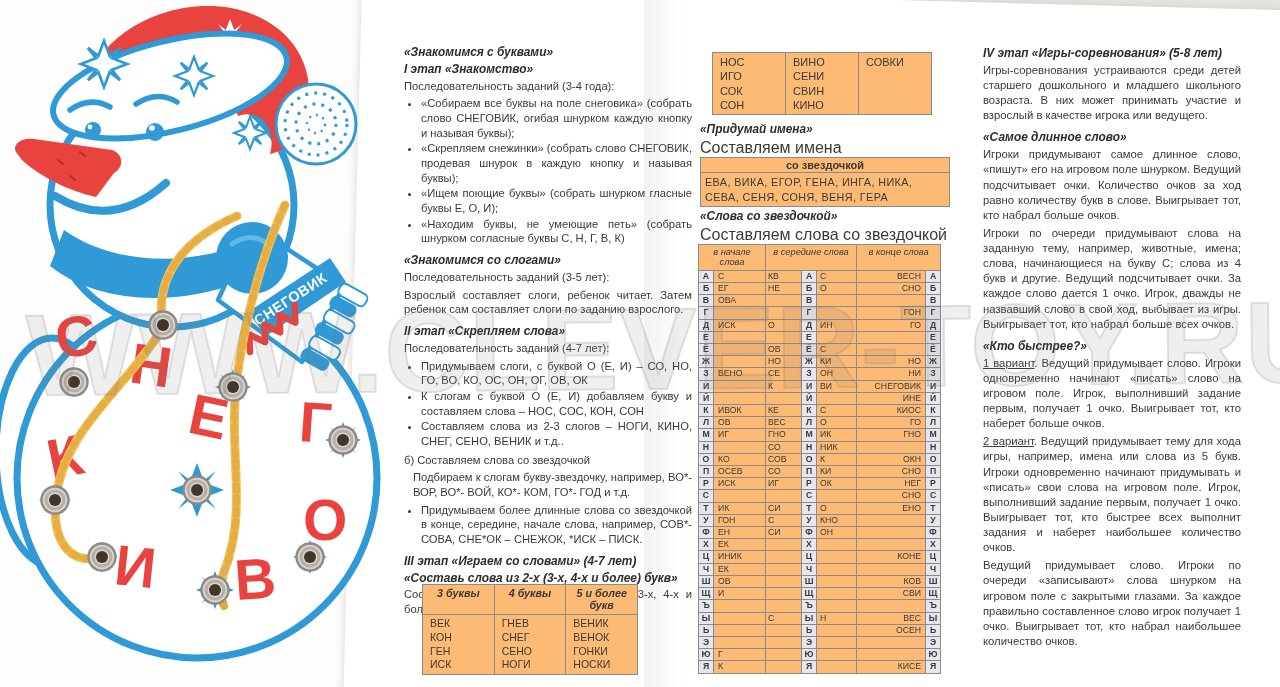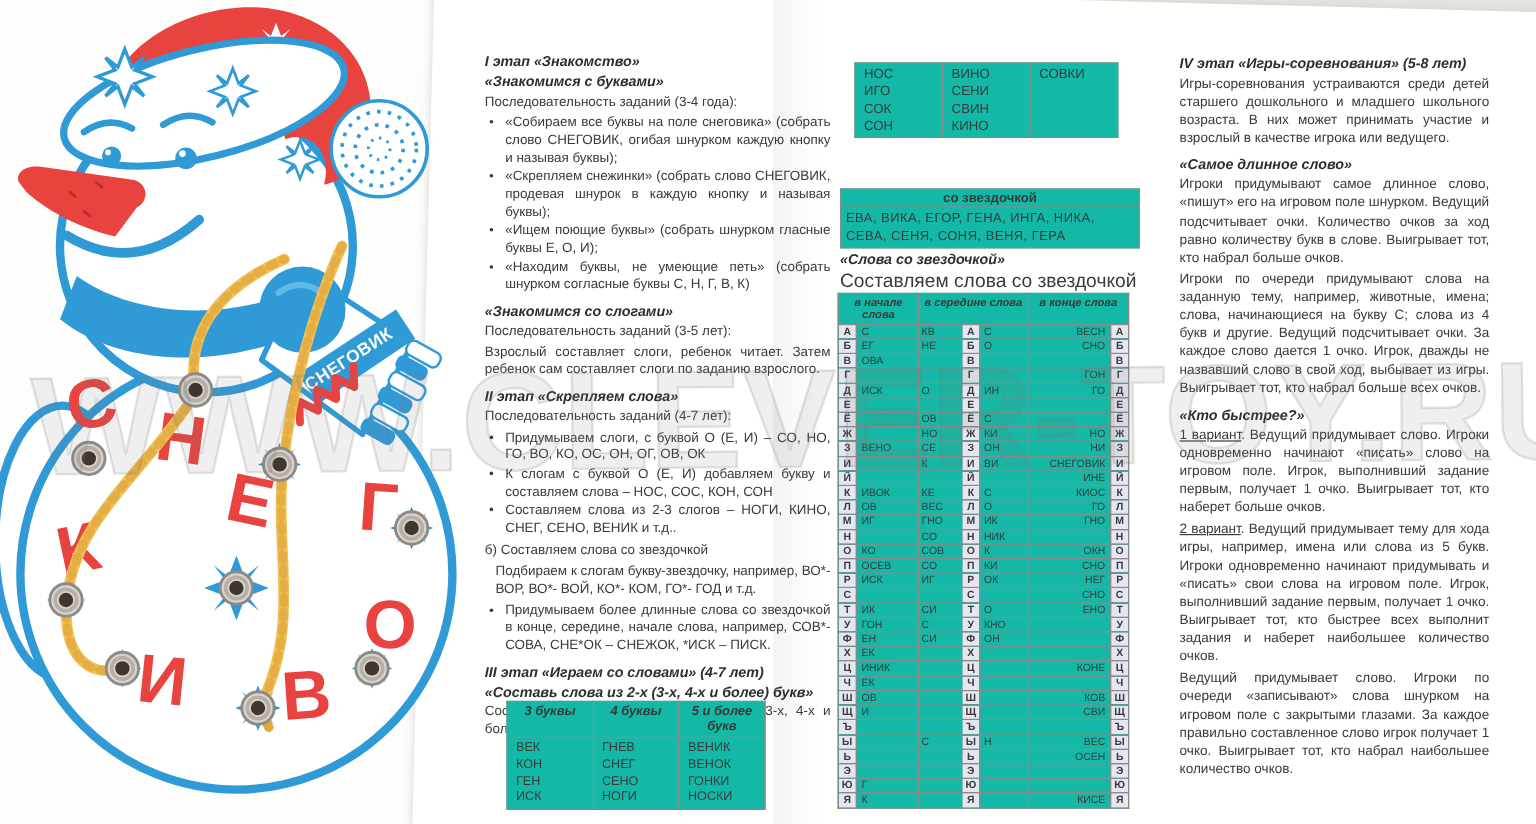--- a/index.html
+++ b/index.html
@@ -20,32 +20,32 @@
   .col-right{left:983px;top:46px;width:258px;font-size:11.3px;line-height:1.34;text-align:justify;}
   .hd{font-weight:bold;font-style:italic;font-size:11.9px;color:#2d2d2d;margin:7px 0 2px;line-height:1.25;}
   .hd.first{margin-top:0;}
   .hd.tight{margin-top:1px;}
   p{margin:0 0 3px;}
   ul{margin:1px 0 4px 2px;padding-left:15px;}
   li{margin:0 0 1px;}
   .indent{padding-left:9px;}
   .u{text-decoration:underline;}
   
-  table{border-collapse:collapse;position:absolute;z-index:5;background:#14b8a6;}
+  table{border-collapse:collapse;position:absolute;z-index:5;background:#fdba74;}
   td,th{border:1px solid #8a8a8a;vertical-align:top;}
   .mini-table{left:712px;top:52px;width:220px;font-size:11px;}
   .mini-table td{padding:2px 7px;line-height:1.3;width:33%;}
   .names-table{left:700px;top:157px;width:250px;font-size:10.8px;}
   .names-table th{font-weight:bold;text-align:center;padding:1px;font-size:11px;}
   .names-table td{padding:2px 4px;line-height:1.35;letter-spacing:.4px;}
   .letters-table{left:422px;top:584px;width:216px;font-size:10.5px;}
   .letters-table th{font-style:italic;font-weight:bold;text-align:center;padding:2px 4px;font-size:10.8px;line-height:1.15;}
   .letters-table td{padding:2px 7px;line-height:1.32;width:33%;}
   .star-table{left:698px;top:244px;width:242px;table-layout:fixed;font-size:8.7px;}
-  .star-table th{font-style:italic;font-weight:bold;font-size:9.3px;line-height:1.12;padding:2px 1px;text-align:center;}
+  .star-table th{font-style:italic;font-weight:normal;font-size:9.3px;line-height:1.12;padding:2px 1px;text-align:center;}
   .star-table td{padding:0 2px;line-height:11.2px;height:11.2px;overflow:hidden;white-space:nowrap;}
   .star-table td.lt{background:#e6e6f0;font-weight:bold;text-align:center;padding:0;}
   .star-table td.s{text-align:left;padding-left:4px;}
   .star-table td.ml{padding-right:3px;}
   .star-table td.mr{text-align:left;padding-left:3px;}
   .star-table td.e{text-align:right;padding-right:4px;}
   .c1{width:15px;} .c2{width:52px;} .c3{width:36px;} .c4{width:15px;} .c5{width:40px;} .c6{width:69px;} .c7{width:15px;}
   
   .snowman{position:absolute;left:0;top:0;z-index:10;pointer-events:none;}
   .watermark{position:absolute;left:26px;top:282px;width:1240px;z-index:40;pointer-events:none;
@@ -56,22 +56,22 @@
 </head>
 <body>
 <div class="stage">
 
 <div class="left-page"></div>
 <div class="top-wedge"></div>
 <div class="page"></div>
 <div class="fold"></div>
 
 <div class="col col-mid">
+  <div class="hd tight">«Знакомимся с буквами»</div>
   <div class="hd first">I этап «Знакомство»</div>
-  <div class="hd tight">«Знакомимся с буквами»</div>
   <p>Последовательность заданий (3-4 года):</p>
   <ul id="stage1-bullets">
         <li>«Собираем все буквы на поле снеговика» (собрать слово СНЕГОВИК, огибая шнурком каждую кнопку и называя буквы);</li>
         <li>«Скрепляем снежинки» (собрать слово СНЕГОВИК, продевая шнурок в каждую кнопку и называя буквы);</li>
         <li>«Ищем поющие буквы» (собрать шнурком гласные буквы Е, О, И);</li>
         <li>«Находим буквы, не умеющие петь» (собрать шнурком согласные буквы С, Н, Г, В, К)</li>
       </ul>
   <div class="hd">«Знакомимся со слогами»</div>
   <p>Последовательность заданий (3-5 лет):</p>
   <p>Взрослый составляет слоги, ребенок читает. Затем ребенок сам составляет слоги по заданию взрослого.</p>
@@ -139,20 +139,24 @@
             <div>СВИН</div>
             <div>КИНО</div>
           </td>
           <td>
             <div>СОВКИ</div>
           </td>
         </tr>
       </tbody>
 </table>
 
+<div class="col" style="left:700px;top:122px;width:250px;">
+  <div class="hd first">«Придумай имена»</div>
+  <p>Составляем имена</p>
+</div>
 <table class="names-table">
   <thead>
         <tr>
           <th>со звездочкой</th>
         </tr>
       </thead>
   <tbody>
         <tr>
           <td>ЕВА,  ВИКА,  ЕГОР,  ГЕНА,  ИНГА,  НИКА,  СЕВА,  СЕНЯ, СОНЯ, ВЕНЯ, ГЕРА</td>
         </tr>

